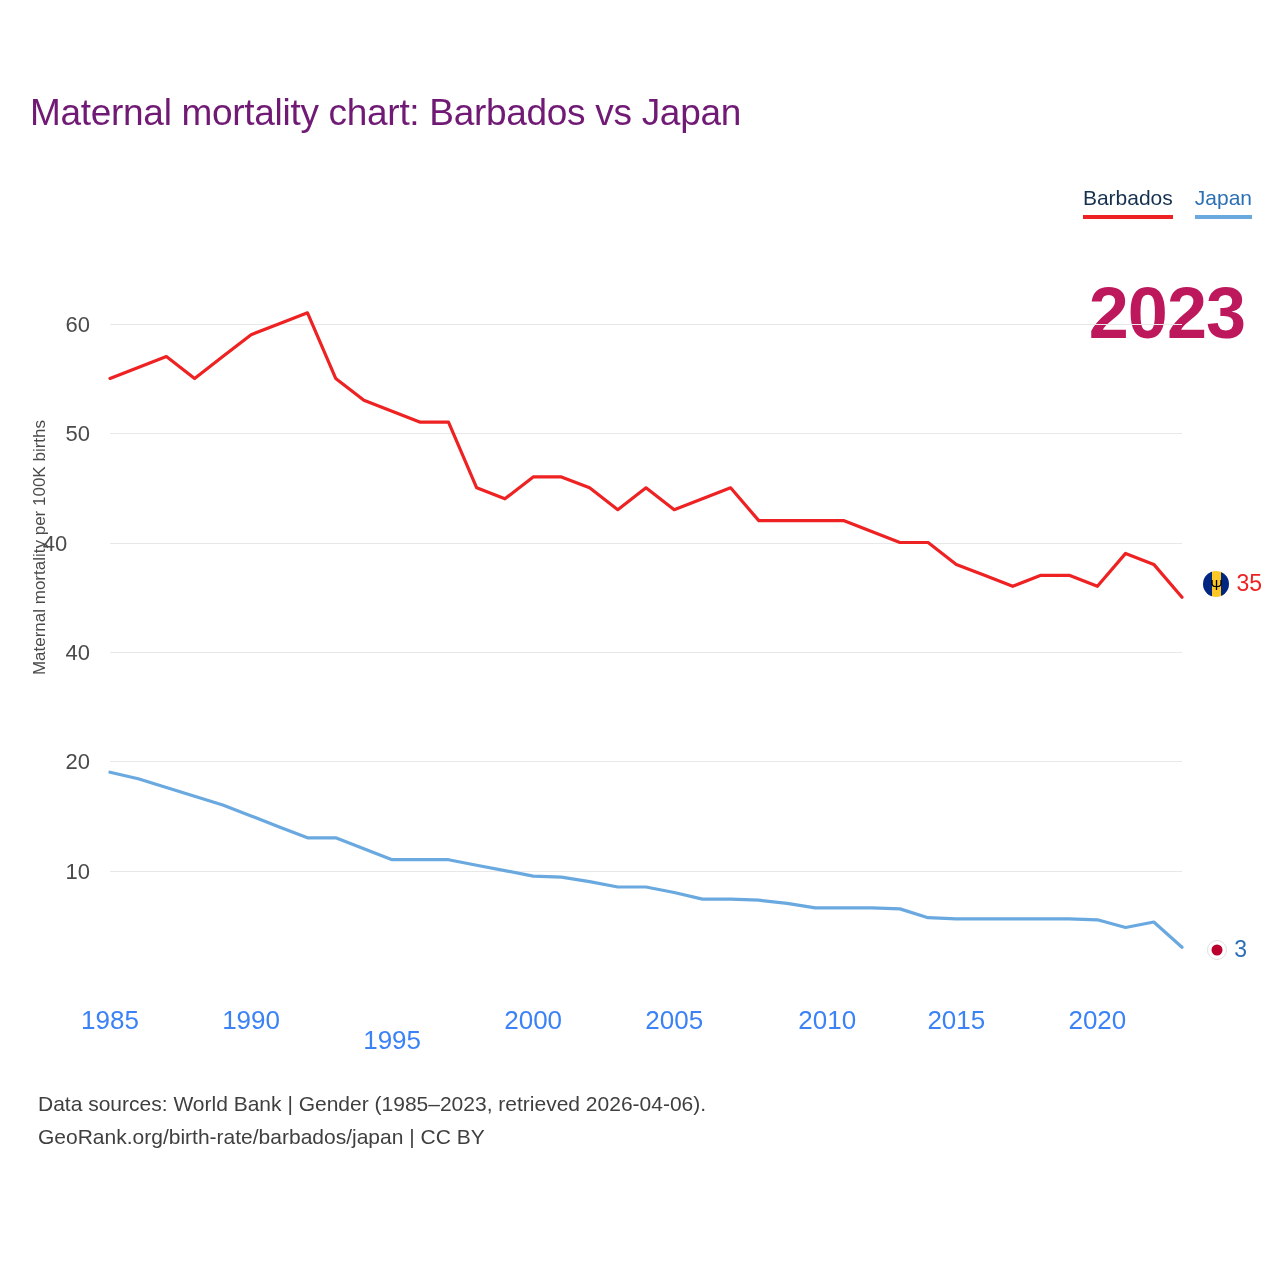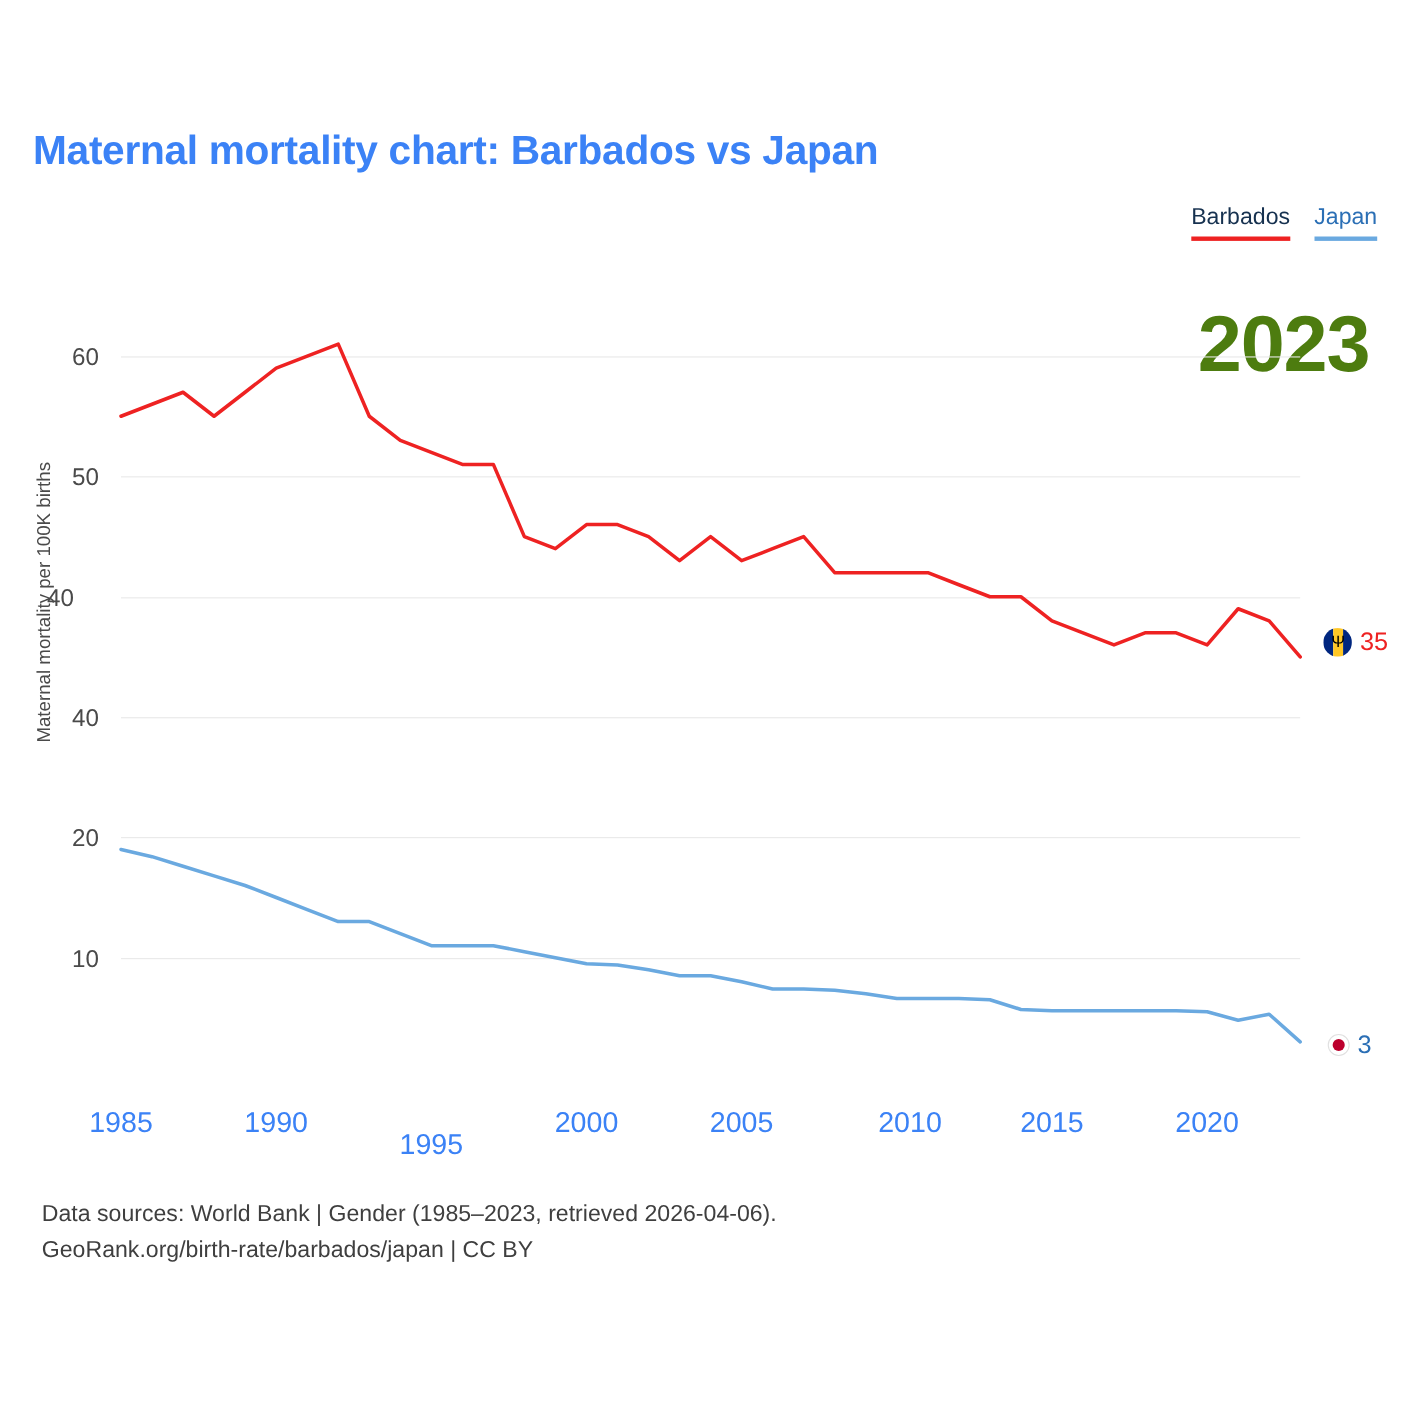--- a/index.html
+++ b/index.html
@@ -12,24 +12,24 @@
     height: 1280px;
     font-family: "Liberation Sans", sans-serif;
     color: #1f2d3d;
     position: relative;
     overflow: hidden;
   }
 
   .chart-title {
     position: absolute;
     left: 30px;
-    top: 116px;
+    top: 92px;
     font-size: 37px;
-    font-weight: bold;
-    color: #3b82f6;
+    font-weight: normal;
+    color: #701a75;
     letter-spacing: -0.3px;
     white-space: nowrap;
   }
 
   .legend {
     position: absolute;
     right: 28px;
     top: 186px;
     display: flex;
     gap: 22px;
@@ -42,21 +42,21 @@
   }
   .legend-item.series-0 { color: #16314f; border-bottom: 4px solid #ee2222; }
   .legend-item.series-1 { color: #2b6fb5; border-bottom: 4px solid #6aa9e0; }
 
   .year-watermark {
     position: absolute;
     right: 35px;
     top: 272px;
     font-size: 72px;
     font-weight: bold;
-    color: #4d7c0f;
+    color: #be185d;
     letter-spacing: -1px;
   }
 
   .plot-area {
     position: absolute;
     left: 110px;
     top: 280px;
     width: 1072px;
     height: 700px;
   }

